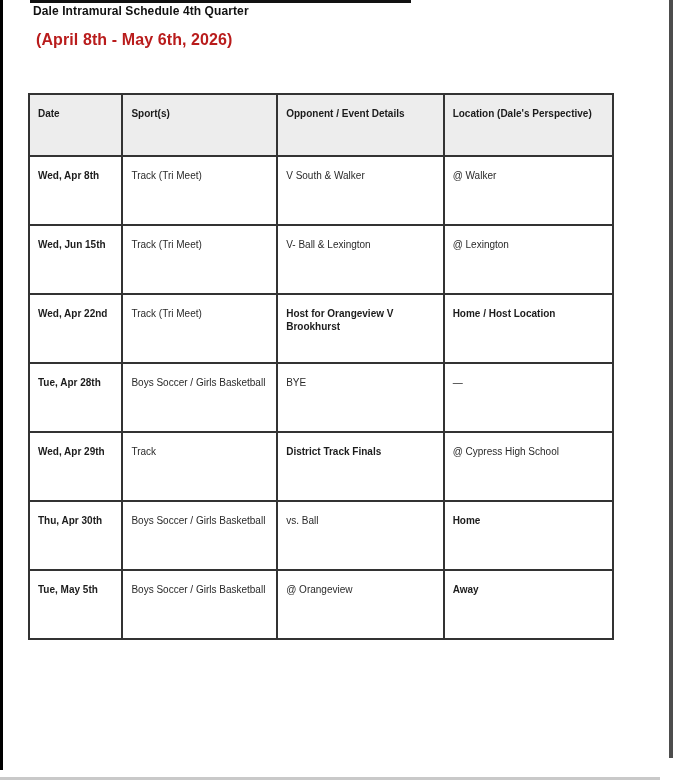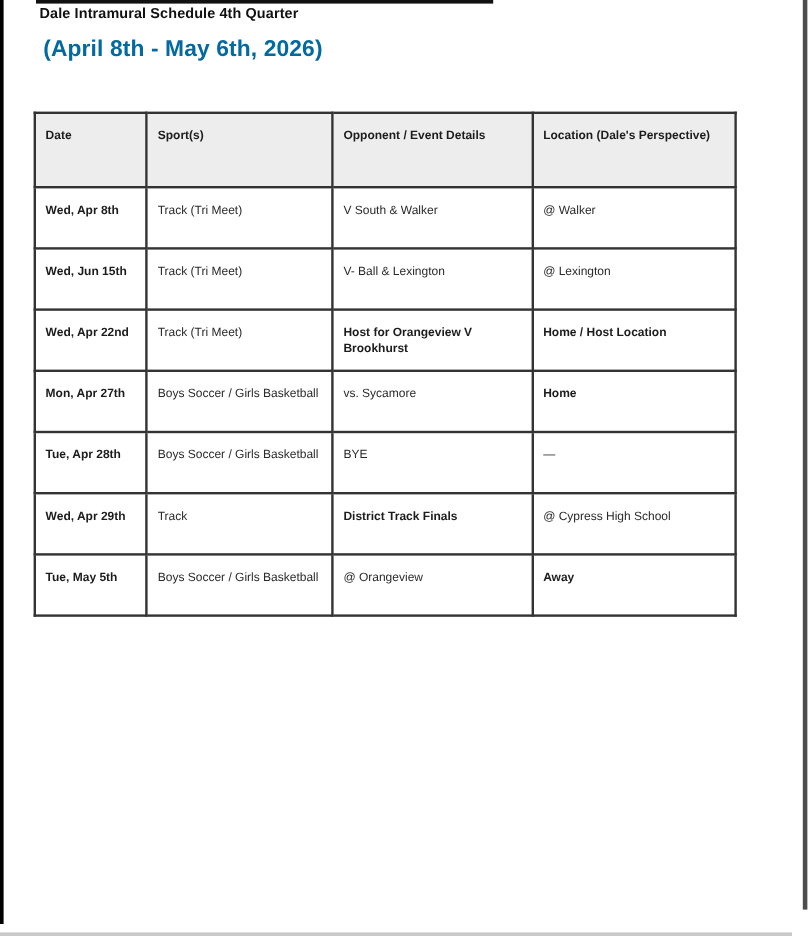--- a/index.html
+++ b/index.html
@@ -26,22 +26,22 @@
     position: absolute; left: 30px; top: 0; width: 381px; height: 3px;
     background: #111111;
   }
   .page-title {
     position: absolute; left: 33px; top: 4px;
     font-size: 12px; font-weight: bold; letter-spacing: 0.1px;
     color: #111111; white-space: nowrap;
   }
   .page-subtitle {
     position: absolute; left: 36px; top: 31px;
-    font-size: 19px; font-weight: bold; letter-spacing: 0.1px;
-    color: #0369a1; white-space: nowrap;
+    font-size: 16px; font-weight: bold; letter-spacing: 0.1px;
+    color: #b91c1c; white-space: nowrap;
   }
   table.schedule {
     position: absolute; left: 28px; top: 57px;
     width: 586px; border-collapse: collapse; table-layout: fixed; margin-top: 36px;
   }
   .schedule th, .schedule td {
     border: 2px solid var(--border, #333333);
     vertical-align: top;
     text-align: left;
     padding: 12px 5px 8px 8px;
@@ -49,21 +49,21 @@
     line-height: 13px;
     color: #2a2a2a;
     overflow: hidden;
   }
   .schedule thead th {
     background: var(--header-bg, #ededed);
     height: 62px;
     font-weight: bold;
     color: #1c1c1c;
   }
-  .schedule tbody td { height: 51px; background: #ffffff; }
+  .schedule tbody td { height: 69px; background: #ffffff; }
   .schedule td.c-date { font-weight: bold; color: #1c1c1c; }
   .schedule td.b { font-weight: bold; color: #1c1c1c; }
   .col-date { width: 16%; }
   .col-sport { width: 26.5%; }
   .col-opp { width: 28.5%; }
   .col-loc { width: 29%; }
 </style>
 </head>
 <body>
 
@@ -107,41 +107,41 @@
       </tr>
 
       <tr>
         <td class="c-date">Wed, Apr 22nd</td>
         <td class="c-sport">Track (Tri Meet)</td>
         <td class="c-opp b">Host for Orangeview V Brookhurst</td>
         <td class="c-loc b">Home / Host Location</td>
       </tr>
 
 
-      <tr>
-        <td class="c-date">Mon, Apr 27th</td>
-        <td class="c-sport">Boys Soccer / Girls Basketball</td>
-        <td class="c-opp">vs. Sycamore</td>
-        <td class="c-loc b">Home</td>
-      </tr>
 
       <tr>
         <td class="c-date">Tue, Apr 28th</td>
         <td class="c-sport">Boys Soccer / Girls Basketball</td>
         <td class="c-opp">BYE</td>
         <td class="c-loc">—</td>
       </tr>
 
       <tr>
         <td class="c-date">Wed, Apr 29th</td>
         <td class="c-sport">Track</td>
         <td class="c-opp b">District Track Finals</td>
         <td class="c-loc">@ Cypress High School</td>
       </tr>
 
+      <tr>
+        <td class="c-date">Thu, Apr 30th</td>
+        <td class="c-sport">Boys Soccer / Girls Basketball</td>
+        <td class="c-opp">vs. Ball</td>
+        <td class="c-loc b">Home</td>
+      </tr>
 
       <tr>
         <td class="c-date">Tue, May 5th</td>
         <td class="c-sport">Boys Soccer / Girls Basketball</td>
         <td class="c-opp">@ Orangeview</td>
         <td class="c-loc b">Away</td>
       </tr>
 
     </tbody>
 </table>

